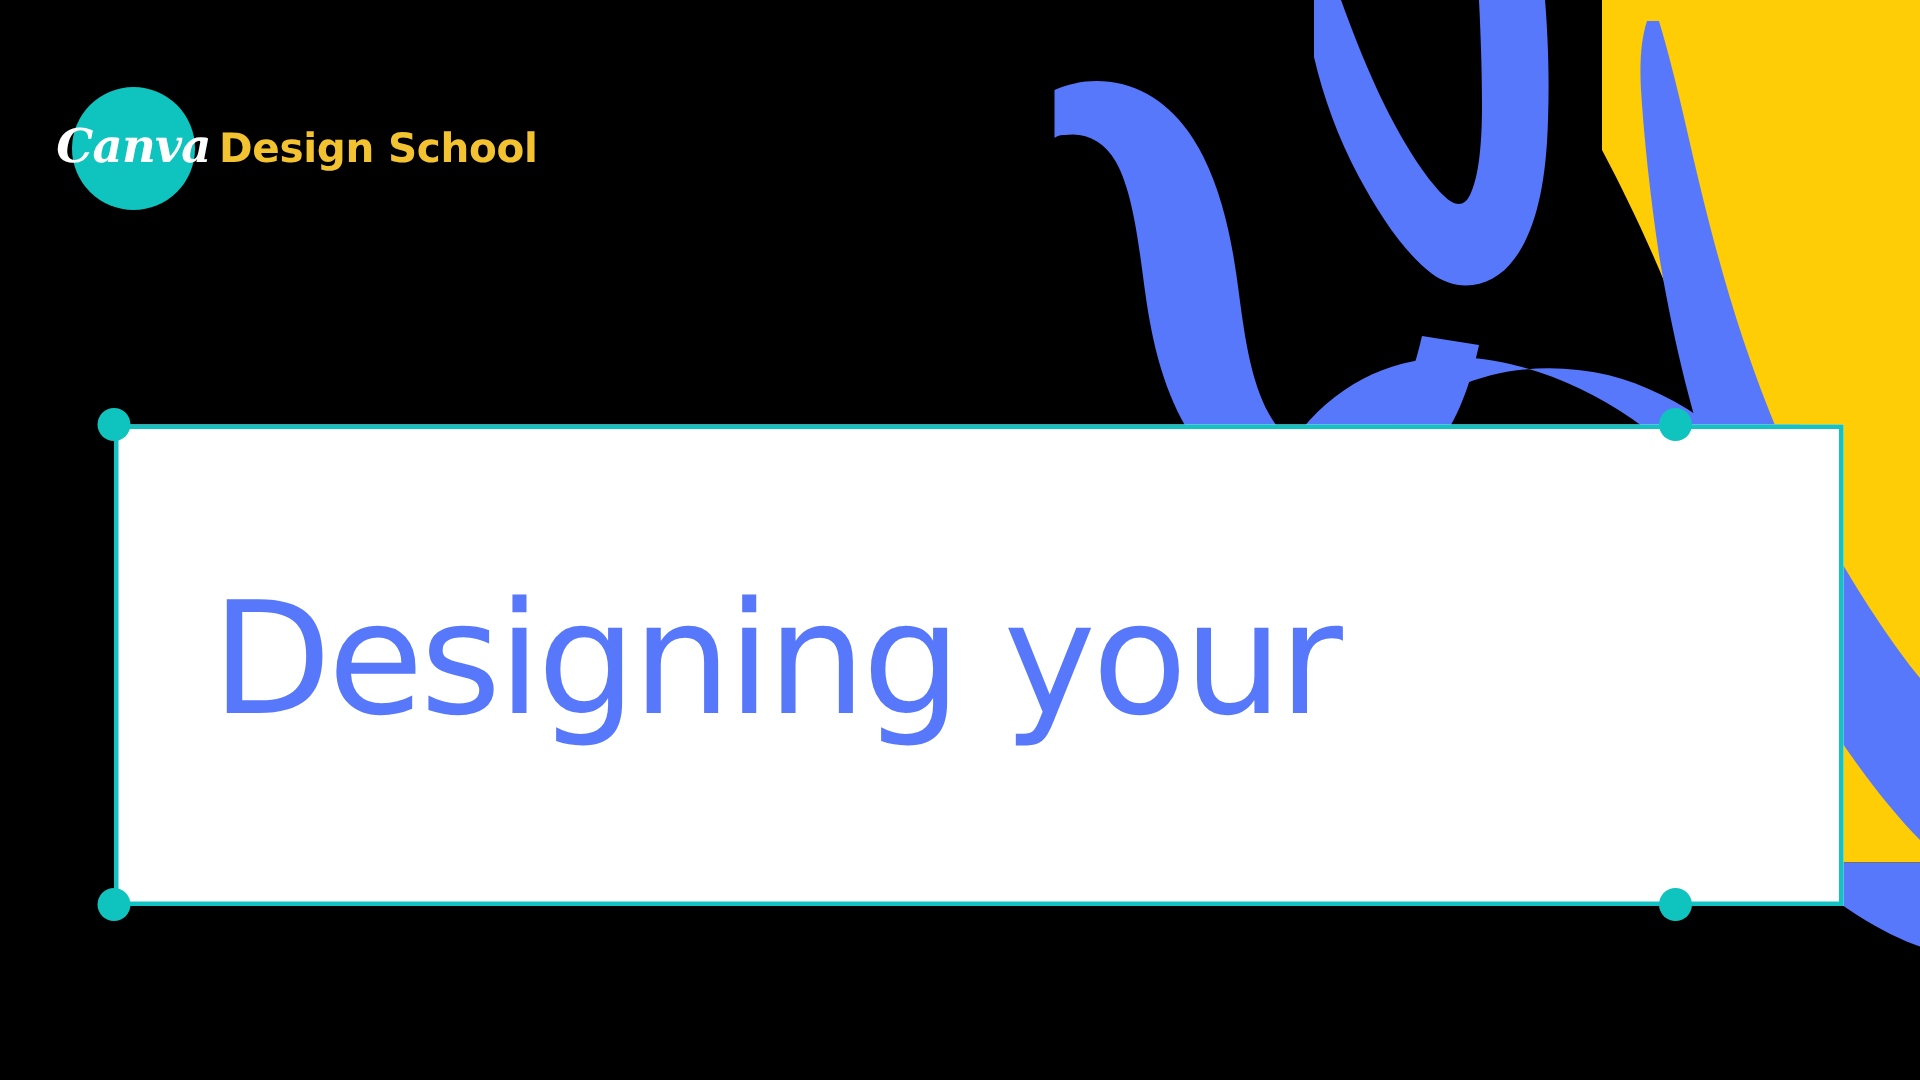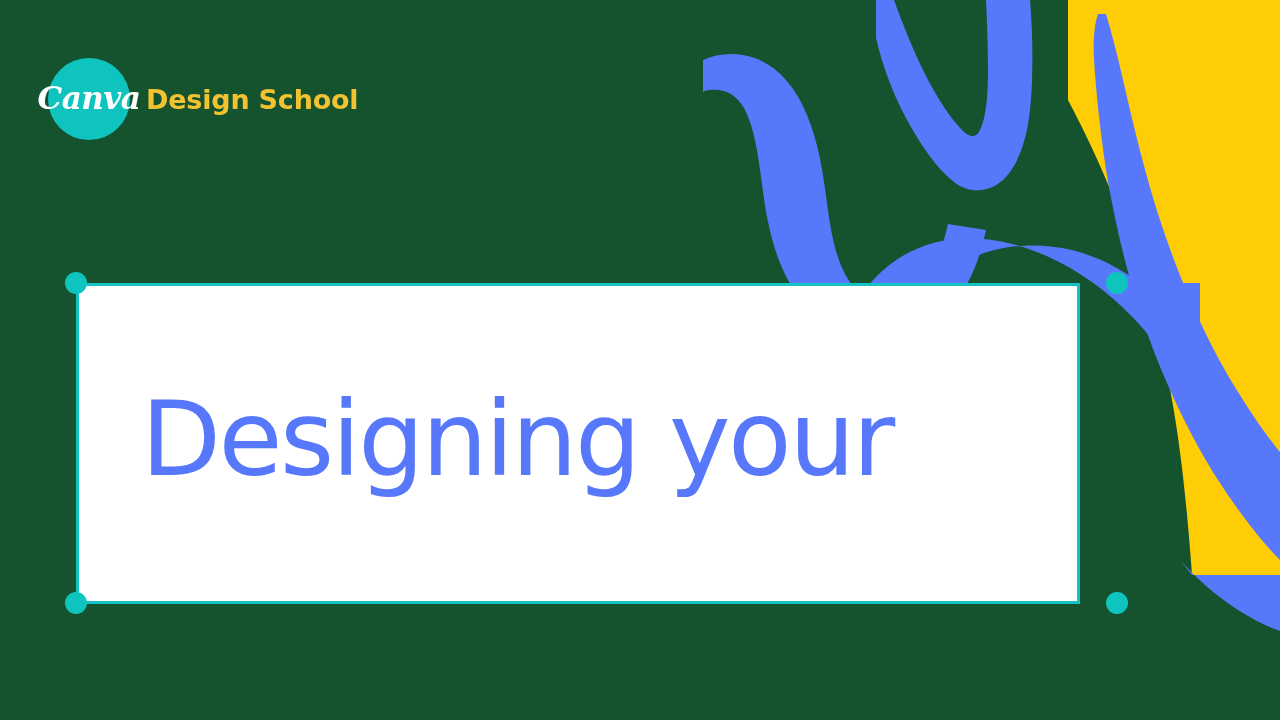--- a/index.html
+++ b/index.html
@@ -5,21 +5,21 @@
   html, body {
     margin: 0;
     padding: 0;
     background: #ffffff;
   }
   #canvas {
     position: relative;
     width: 1280px;
     height: 720px;
     overflow: hidden;
-    background: #14532d;
+    background: #000000;
     font-family: "Liberation Sans", sans-serif;
     user-select: none;
   }
 
   
   #artwork {
     position: absolute;
     left: 0;
     top: 0;
     width: 1280px;
@@ -65,21 +65,21 @@
     letter-spacing: -0.2px;
     white-space: nowrap;
     text-align: center;
   }
 
   
   #text-frame {
     position: absolute;
     left: 76px;
     top: 283px;
-    width: 1004px;
+    width: 1153px;
     height: 321px;
     box-sizing: border-box;
     background: #ffffff;
     border: 3px solid #13c2c2;
     z-index: 6;
     display: flex;
     align-items: center;
   }
   #headline {
     width: 100%;

